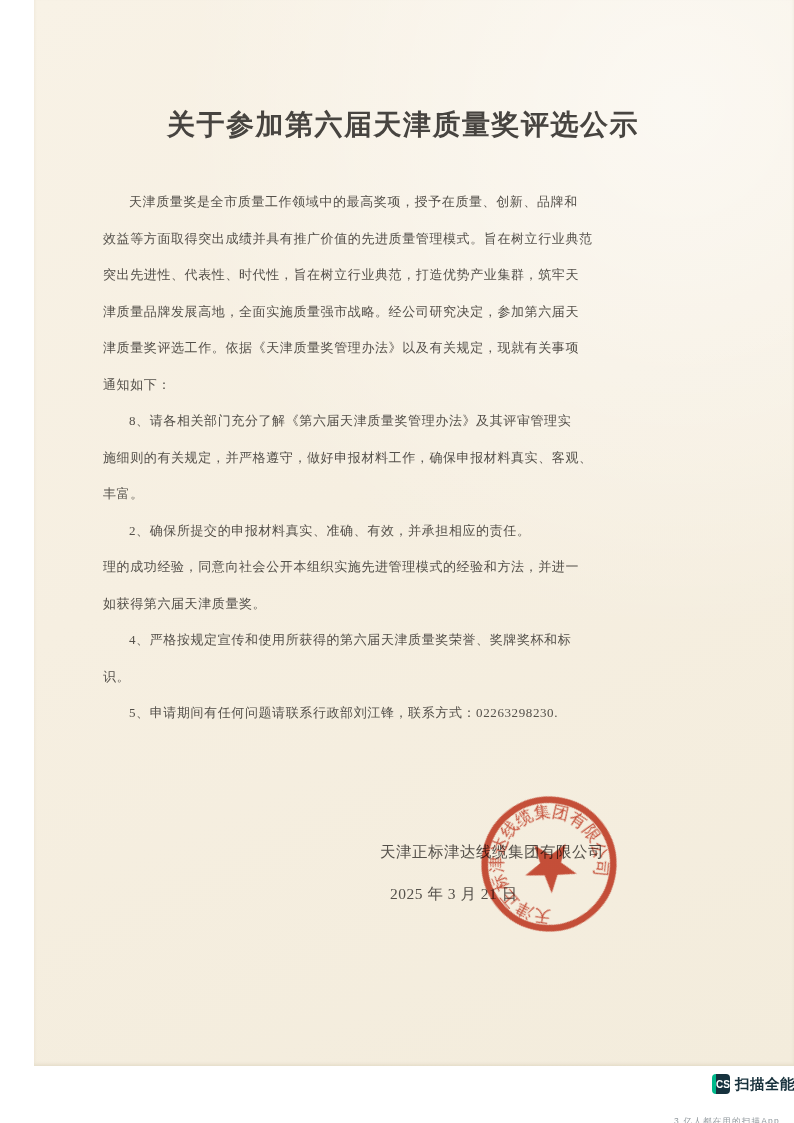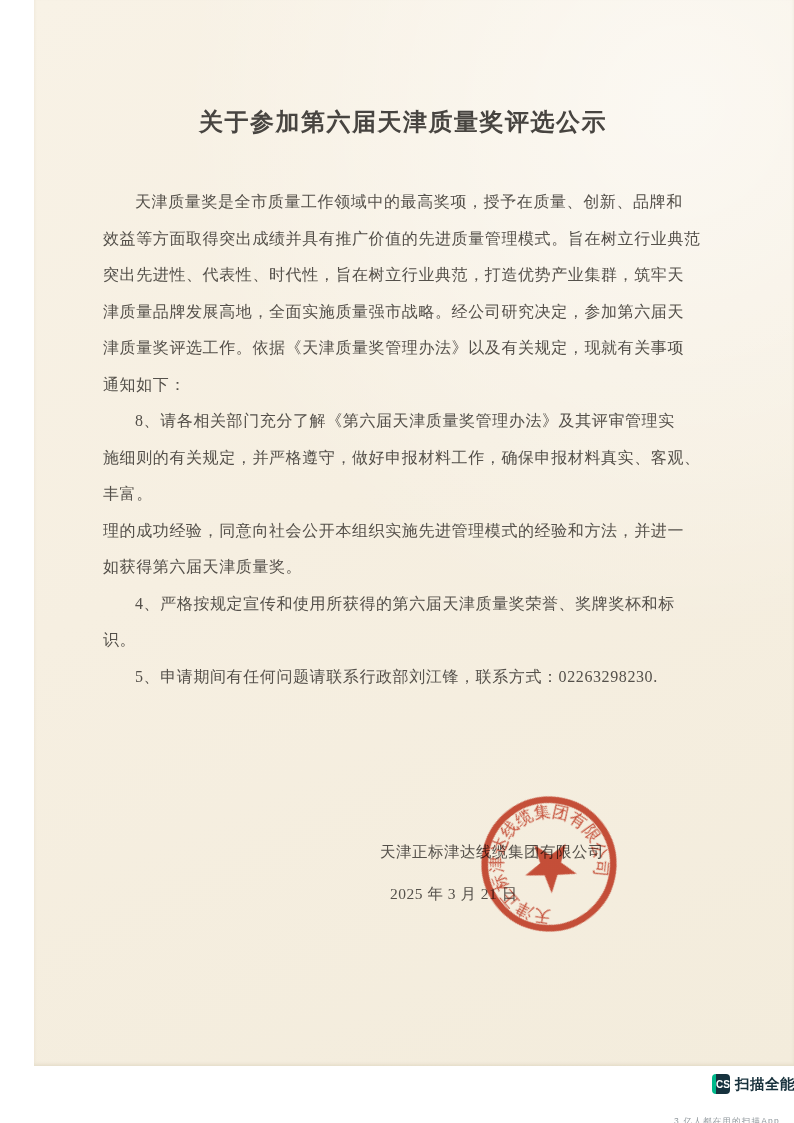--- a/index.html
+++ b/index.html
@@ -18,28 +18,28 @@
   .paper {
     position: absolute; left: 34px; top: 0; width: 760px; height: 1066px;
     background:
       radial-gradient(120% 90% at 85% 10%, rgba(255,255,255,0.55) 0%, rgba(255,255,255,0) 55%),
       linear-gradient(155deg, #f8f2e6 0%, #f6efe1 45%, #f3ecdc 100%);
     box-shadow: inset 0 -2px 3px rgba(190,178,150,0.25);
   }
   .title {
     position: absolute; left: 69px; top: 106px; width: 600px;
     text-align: center;
-    font-size: 24px; font-weight: 600; letter-spacing: 1.5px;
+    font-size: 28px; font-weight: 600; letter-spacing: 1.5px;
     color: #474440;
     white-space: nowrap;
   }
   .bodytext {
     position: absolute; left: 69px; top: 184px; width: 604px;
     color: #54504a;
-    font-size: 16px; letter-spacing: 0.6px;
+    font-size: 13px; letter-spacing: 0.6px;
   }
   .line {
     height: 36.5px; line-height: 36.5px;
     white-space: nowrap;
   }
   .line.indent { text-indent: 2em; }
   .signature-company {
     position: absolute; left: 346px; top: 836px;
     font-size: 15.5px; letter-spacing: 0.5px; color: #55514b;
     line-height: 32px; white-space: nowrap;
@@ -92,20 +92,21 @@
     <div class="bodytext">
       <div class="line indent">天津质量奖是全市质量工作领域中的最高奖项，授予在质量、创新、品牌和</div>
       <div class="line">效益等方面取得突出成绩并具有推广价值的先进质量管理模式。旨在树立行业典范</div>
       <div class="line">突出先进性、代表性、时代性，旨在树立行业典范，打造优势产业集群，筑牢天</div>
       <div class="line">津质量品牌发展高地，全面实施质量强市战略。经公司研究决定，参加第六届天</div>
       <div class="line">津质量奖评选工作。依据《天津质量奖管理办法》以及有关规定，现就有关事项</div>
       <div class="line">通知如下：</div>
       <div class="line indent">8、请各相关部门充分了解《第六届天津质量奖管理办法》及其评审管理实</div>
       <div class="line">施细则的有关规定，并严格遵守，做好申报材料工作，确保申报材料真实、客观、</div>
       <div class="line">丰富。</div>
+      <div class="line indent">2、确保所提交的申报材料真实、准确、有效，并承担相应的责任。</div>
       <div class="line">理的成功经验，同意向社会公开本组织实施先进管理模式的经验和方法，并进一</div>
       <div class="line">如获得第六届天津质量奖。</div>
       <div class="line indent">4、严格按规定宣传和使用所获得的第六届天津质量奖荣誉、奖牌奖杯和标</div>
       <div class="line">识。</div>
       <div class="line indent">5、申请期间有任何问题请联系行政部刘江锋，联系方式：02263298230.</div>
     </div>
 
     <div class="signature-company">天津正标津达线缆集团有限公司</div>
     <div class="signature-date">2025 年 3 月 21 日</div>
 

